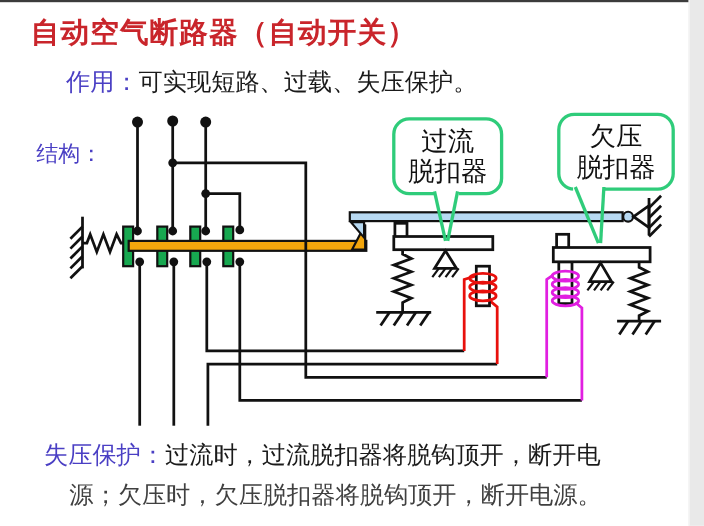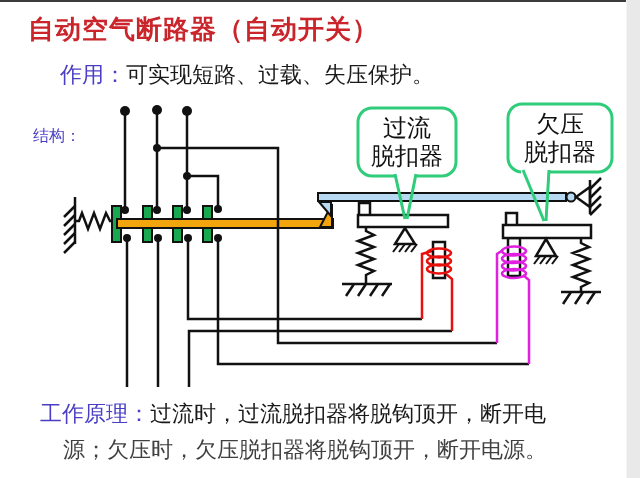--- a/index.html
+++ b/index.html
@@ -8,21 +8,21 @@
     font-family:"Liberation Serif","DejaVu Serif",serif;
     overflow:hidden;
   }
   .top-line{position:absolute;left:0;top:0;width:627px;height:2px;background:#3c3c3c;}
   .right-strip{position:absolute;right:0;top:0;width:13px;height:478px;background:#e9e9e9;border-left:1px solid #f5f5f5;}
   .slide-title{
     position:absolute;left:28px;top:12px;font-size:26px;font-weight:bold;
     color:#c9252b;letter-spacing:1px;white-space:nowrap;
   }
   .func-line{position:absolute;left:44px;top:60px;font-size:22px;white-space:nowrap;color:#1a1a1a;margin-left:16px;}
-  .struct-label{position:absolute;left:33px;top:126px;font-size:16px;white-space:nowrap;}
+  .struct-label{position:absolute;left:33px;top:126px;font-size:20px;white-space:nowrap;}
   .blue-label{color:#4a3fc4;}
   .principle-line1{position:absolute;left:40px;top:399px;font-size:22px;white-space:nowrap;color:#1a1a1a;}
   .principle-line2{position:absolute;left:63px;top:435px;font-size:22px;white-space:nowrap;color:#404040;}
   svg{position:absolute;left:0;top:0;}
   svg text{font-family:"Liberation Serif","DejaVu Serif",serif;}
 </style>
 </head>
 <body>
 
 <div class="top-line"></div>
@@ -167,14 +167,14 @@
   <g>
     <rect x="508" y="104" width="104" height="68" rx="14" fill="#fff" stroke="#2fcc7a" stroke-width="3"></rect>
     <rect x="521" y="168" width="28" height="7" fill="#fff" stroke="none"></rect>
     <line x1="523" y1="170" x2="544" y2="221" stroke="#2fcc7a" stroke-width="3" fill="none"></line>
     <line x1="549" y1="170" x2="546" y2="221" stroke="#2fcc7a" stroke-width="3" fill="none"></line>
     <text x="560" y="132" font-size="24" fill="#111" text-anchor="middle">欠压</text>
     <text x="560" y="160" font-size="24" fill="#111" text-anchor="middle">脱扣器</text>
   </g>
 </svg>
 
-<div class="principle-line1"><span class="blue-label">工作原理：</span><span>过流时，过流脱扣器将脱钩顶开，断开电</span></div>
+<div class="principle-line1"><span class="blue-label">失压保护：</span><span>过流时，过流脱扣器将脱钩顶开，断开电</span></div>
 <div class="principle-line2">源；欠压时，欠压脱扣器将脱钩顶开，断开电源。</div>
 
 </body></html>

